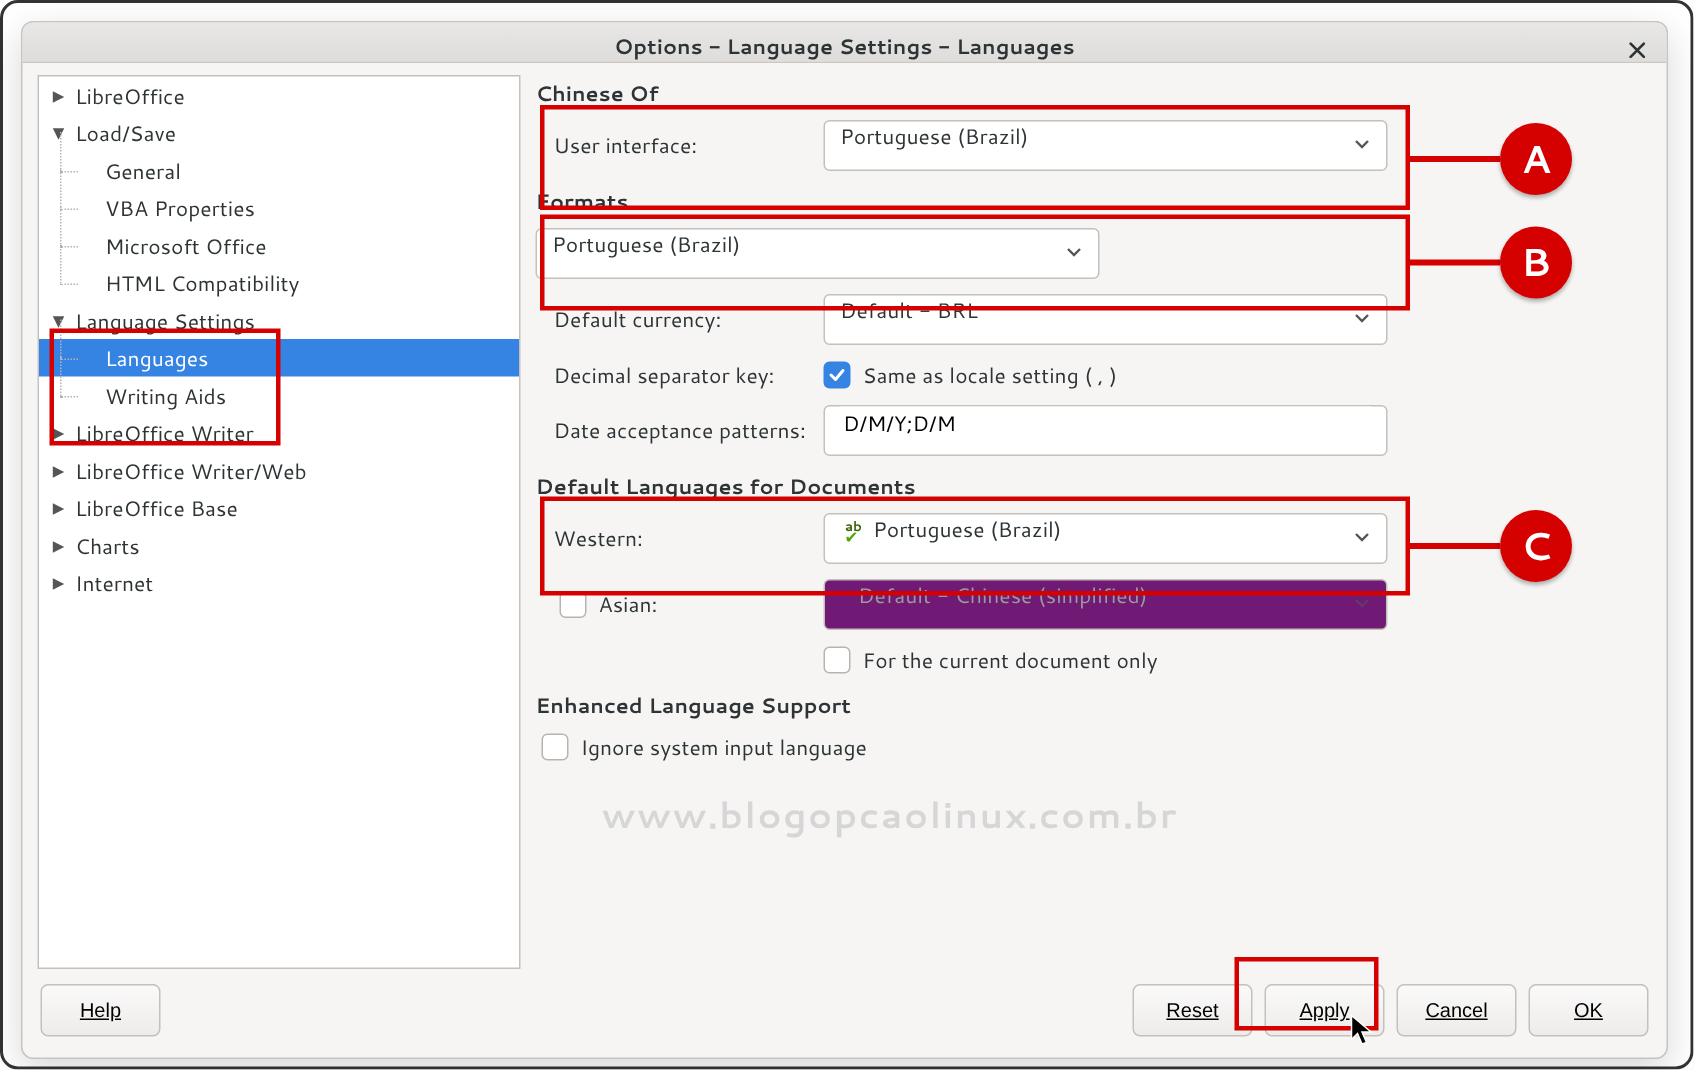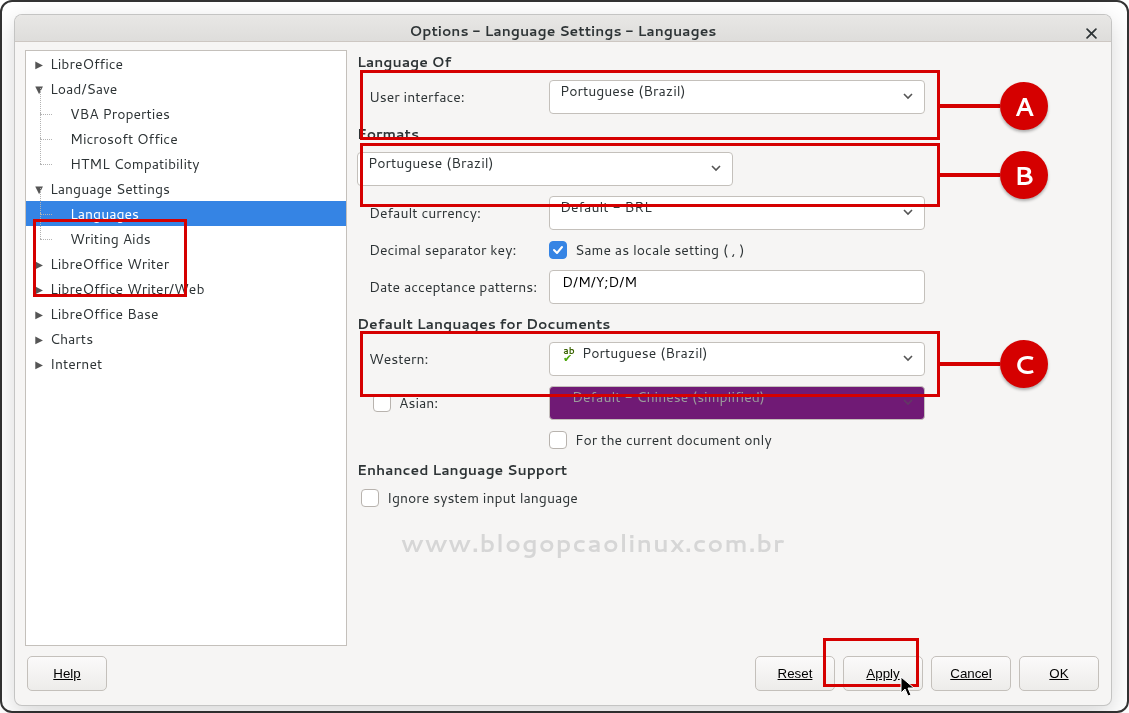--- a/index.html
+++ b/index.html
@@ -273,20 +273,24 @@
           <li class="tree-item lvl0">
             <span class="tw">▶</span>
             <span class="lbl">LibreOffice</span>
           </li>
           <li class="tree-item lvl0">
             <span class="tw">▼</span>
             <span class="lbl">Load/Save</span>
           </li>
           <li class="tree-item lvl1 vline">
             <span style="width: 14px;"></span>
+            <span class="lbl">General</span>
+          </li>
+          <li class="tree-item lvl1 vline">
+            <span style="width: 14px;"></span>
             <span class="lbl">VBA Properties</span>
           </li>
           <li class="tree-item lvl1 vline">
             <span style="width: 14px;"></span>
             <span class="lbl">Microsoft Office</span>
           </li>
           <li class="tree-item lvl1 vshort">
             <span style="width: 14px;"></span>
             <span class="lbl">HTML Compatibility</span>
           </li>
@@ -320,21 +324,21 @@
           </li>
           <li class="tree-item lvl0">
             <span class="tw">▶</span>
             <span class="lbl">Internet</span>
           </li>
         </ul>
     </div>
 
     <div class="panel">
 
-      <div class="section-header">Language Of</div>
+      <div class="section-header">Chinese Of</div>
       <div class="row">
         <div class="field-label">User interface:</div>
         <div class="combo">
           <span>Portuguese (Brazil)</span>
           <span class="caret"><svg viewBox="0 0 12 12">
                 <path d="M2 4 L6 8 L10 4" fill="none" stroke="#555" stroke-width="1.6"></path>
               </svg></span>
         </div>
       </div>
 

